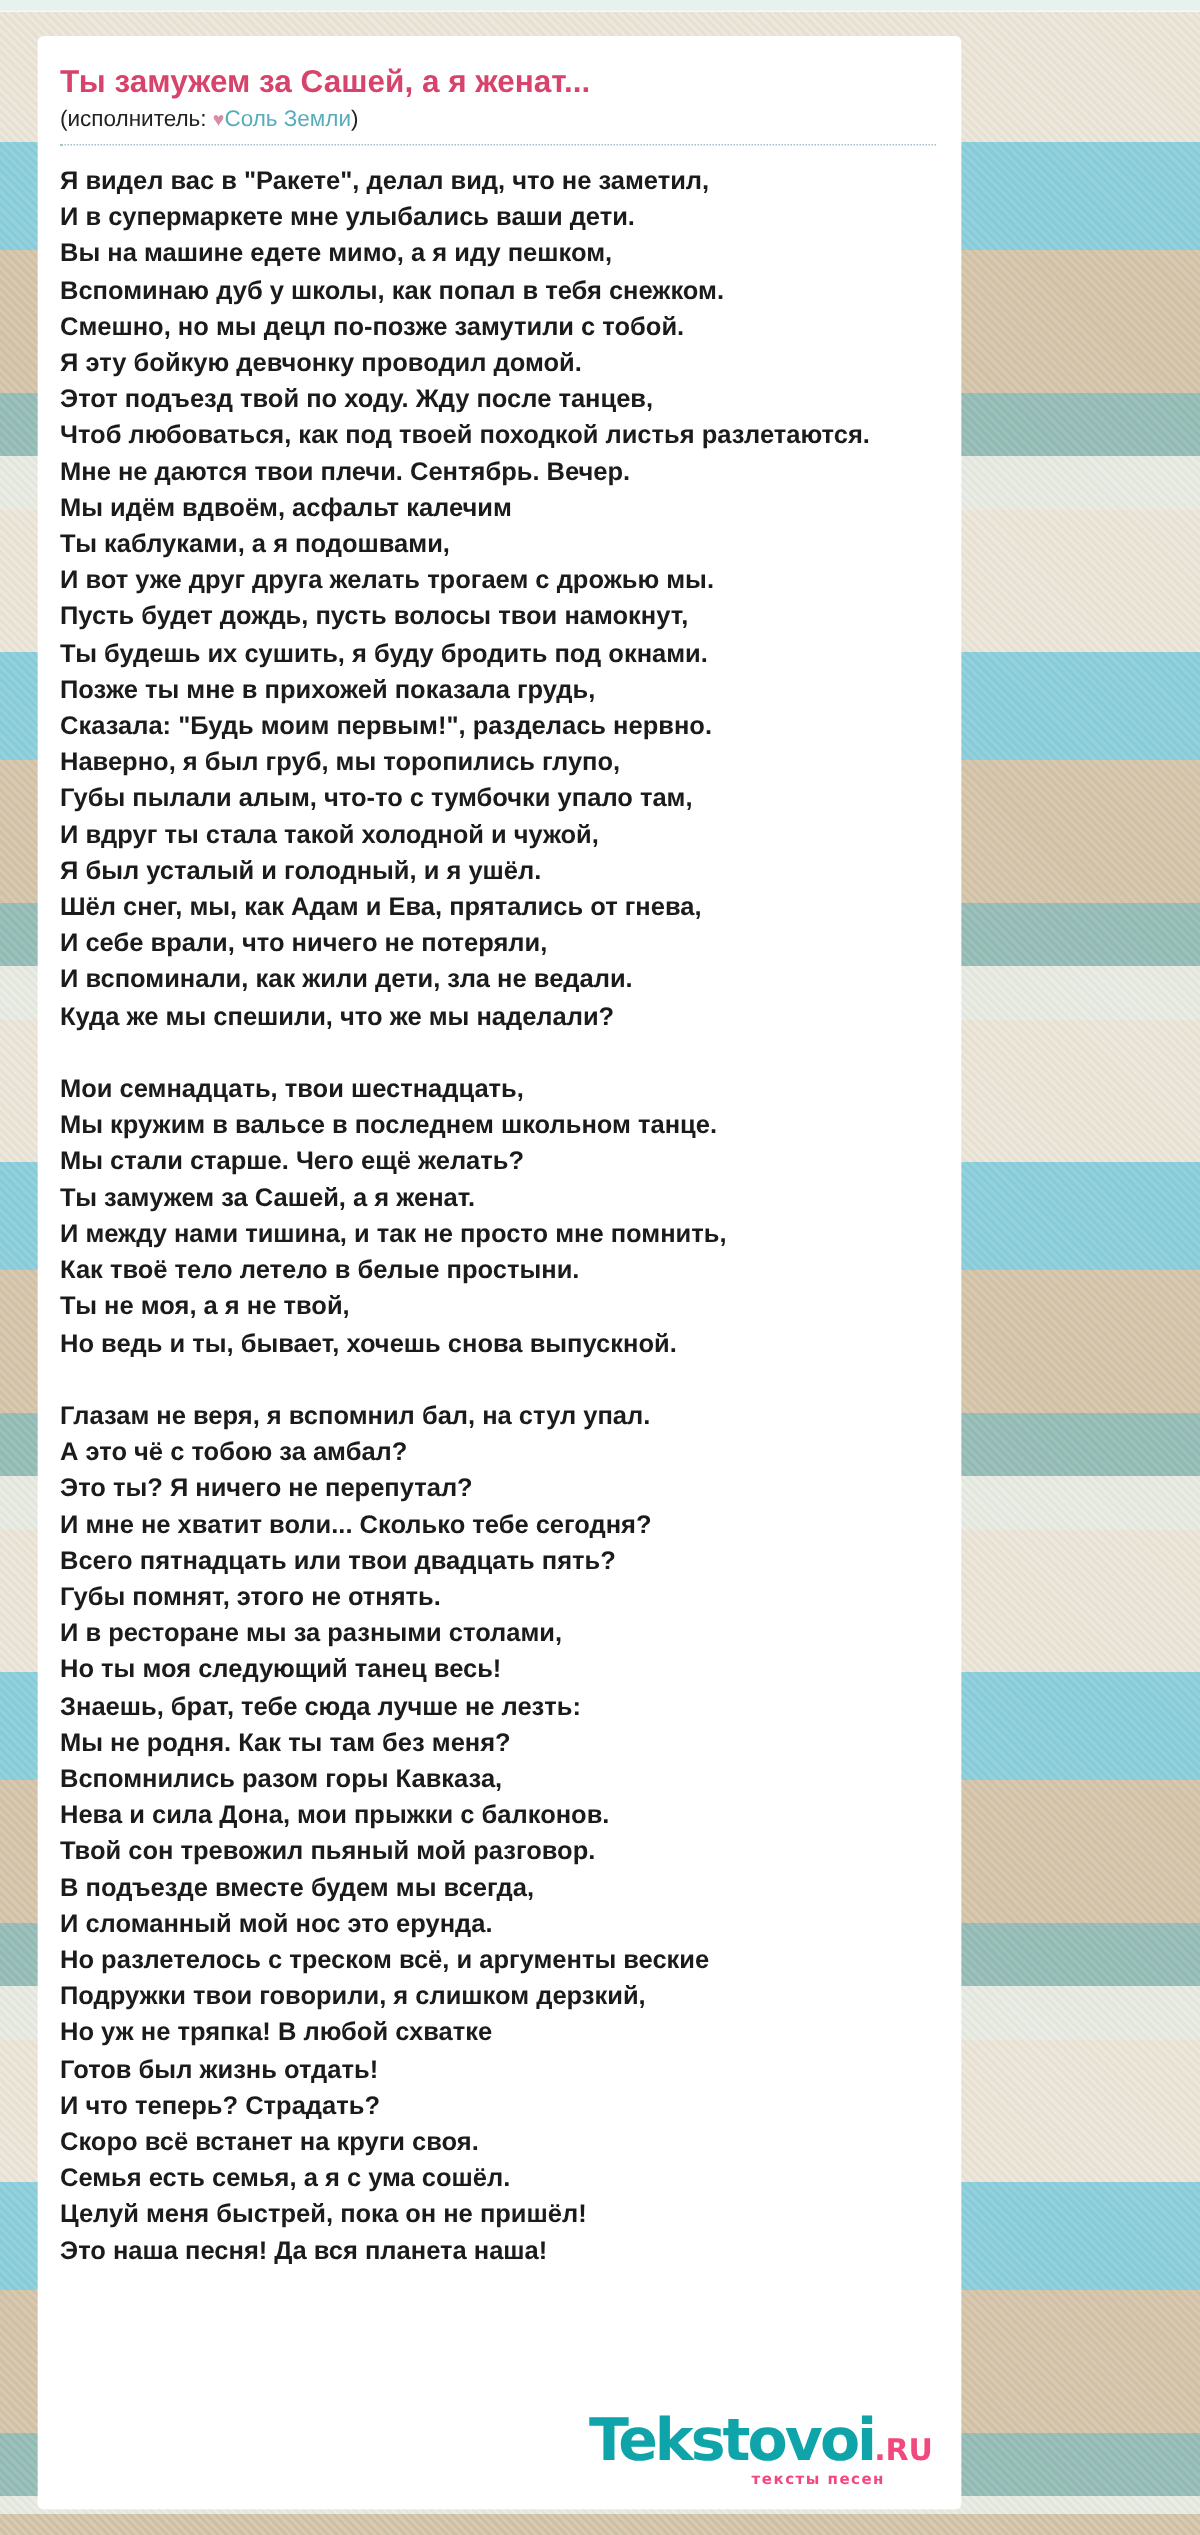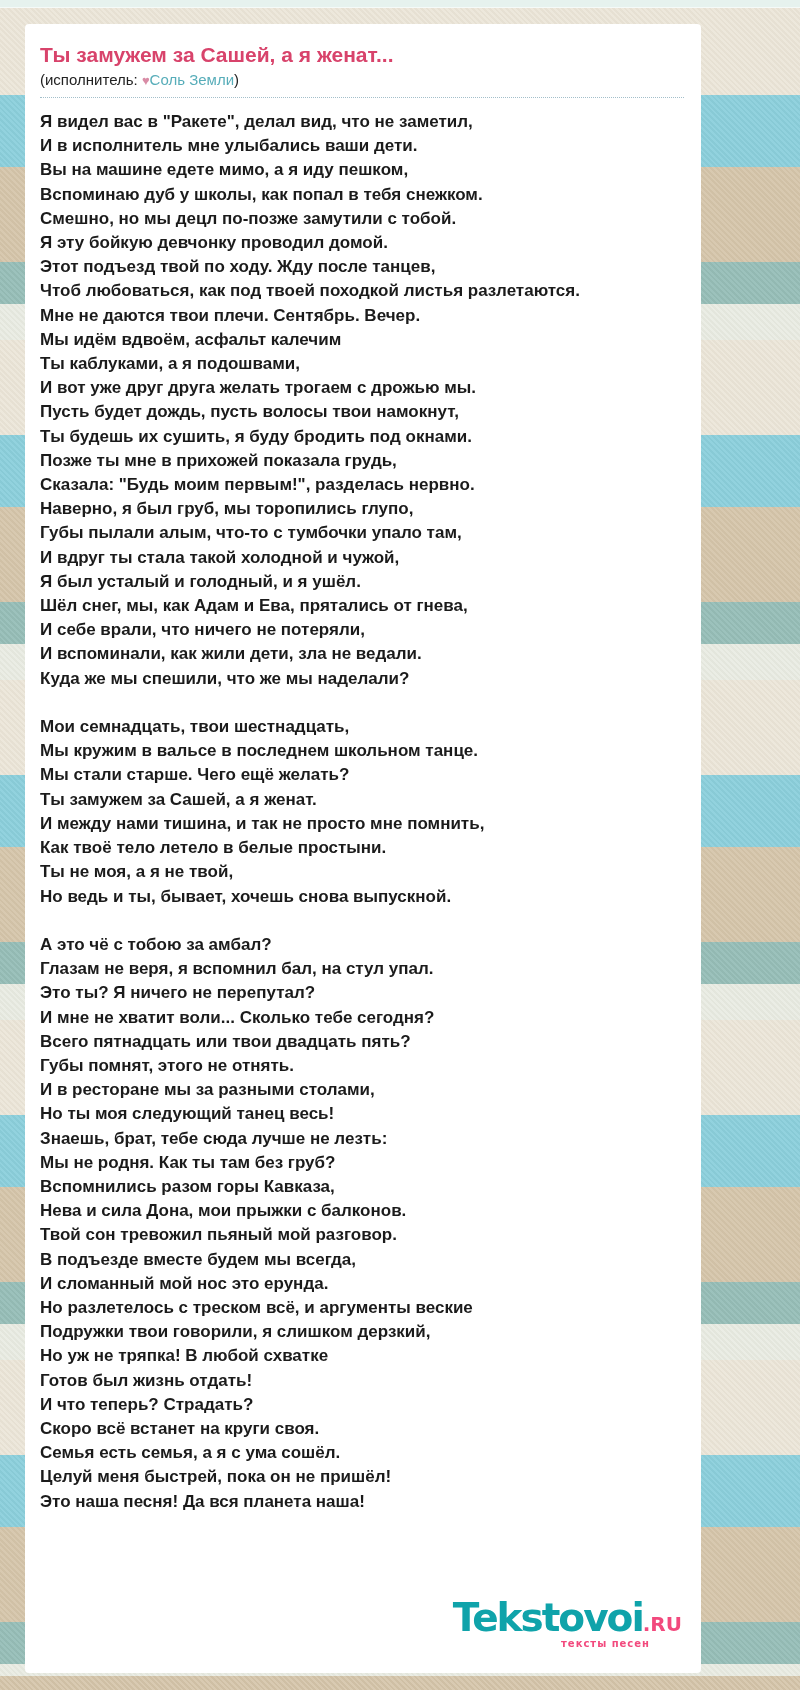--- a/index.html
+++ b/index.html
@@ -57,21 +57,21 @@
       rgba(255,255,255,0.09) 0px, rgba(255,255,255,0.09) 2px,
       rgba(90,80,60,0.05) 2px, rgba(90,80,60,0.05) 4px
     );
   }
 
   
   .card {
     position: absolute;
     left: 25px;
     top: 24px;
-    width: 676px;
+    width: 616px;
     height: 1649px;
     background: #ffffff;
     border-radius: 4px;
     box-sizing: border-box;
     padding: 18px 16px 16px 14px;
     border-left: 1px dashed rgba(255,255,255,0.9);
     border-right: 1px dashed rgba(255,255,255,0.9);
   }
 
   .song-title {
@@ -105,21 +105,21 @@
     font-size: 17px;
     font-weight: bold;
     line-height: 24.2px;
   }
   .lyric-line { white-space: nowrap; }
 
   
   .logo {
     position: absolute;
     right: 18px;
-    bottom: 24px;
+    bottom: 14px;
     text-align: right;
     line-height: 1;
     cursor: pointer;
   }
   .logo-main {
     font-family: "DejaVu Sans", sans-serif;
     font-size: 39px;
     font-weight: bold;
     letter-spacing: -2px;
     color: #0fa3aa;
@@ -149,21 +149,21 @@
 <div class="bg-topline"></div>
 
 <div class="card">
 
   <h1 class="song-title">Ты замужем за Сашей, а я женат...</h1>
 
   <div class="artist-line"><span>(исполнитель: </span><span class="artist-heart">♥</span><a class="artist-link">Соль Земли</a><span>)</span></div>
 
   <div class="lyrics">
       <div class="lyric-line">Я видел вас в "Ракете", делал вид, что не заметил,</div>
-      <div class="lyric-line">И в исполнитель мне улыбались ваши дети.</div>
+      <div class="lyric-line">И в супермаркете мне улыбались ваши дети.</div>
       <div class="lyric-line">Вы на машине едете мимо, а я иду пешком,</div>
       <div class="lyric-line">Вспоминаю дуб у школы, как попал в тебя снежком.</div>
       <div class="lyric-line">Смешно, но мы децл по-позже замутили с тобой.</div>
       <div class="lyric-line">Я эту бойкую девчонку проводил домой.</div>
       <div class="lyric-line">Этот подъезд твой по ходу. Жду после танцев,</div>
       <div class="lyric-line">Чтоб любоваться, как под твоей походкой листья разлетаются.</div>
       <div class="lyric-line">Мне не даются твои плечи. Сентябрь. Вечер.</div>
       <div class="lyric-line">Мы идём вдвоём, асфальт калечим</div>
       <div class="lyric-line">Ты каблуками, а я подошвами,</div>
       <div class="lyric-line">И вот уже друг друга желать трогаем с дрожью мы.</div>
@@ -182,30 +182,30 @@
       <div class="lyric-line">&nbsp;</div>
       <div class="lyric-line">Мои семнадцать, твои шестнадцать,</div>
       <div class="lyric-line">Мы кружим в вальсе в последнем школьном танце.</div>
       <div class="lyric-line">Мы стали старше. Чего ещё желать?</div>
       <div class="lyric-line">Ты замужем за Сашей, а я женат.</div>
       <div class="lyric-line">И между нами тишина, и так не просто мне помнить,</div>
       <div class="lyric-line">Как твоё тело летело в белые простыни.</div>
       <div class="lyric-line">Ты не моя, а я не твой,</div>
       <div class="lyric-line">Но ведь и ты, бывает, хочешь снова выпускной.</div>
       <div class="lyric-line">&nbsp;</div>
+      <div class="lyric-line">Глазам не веря, я вспомнил бал, на стул упал.</div>
       <div class="lyric-line">А это чё с тобою за амбал?</div>
-      <div class="lyric-line">Глазам не веря, я вспомнил бал, на стул упал.</div>
       <div class="lyric-line">Это ты? Я ничего не перепутал?</div>
       <div class="lyric-line">И мне не хватит воли... Сколько тебе сегодня?</div>
       <div class="lyric-line">Всего пятнадцать или твои двадцать пять?</div>
       <div class="lyric-line">Губы помнят, этого не отнять.</div>
       <div class="lyric-line">И в ресторане мы за разными столами,</div>
       <div class="lyric-line">Но ты моя следующий танец весь!</div>
       <div class="lyric-line">Знаешь, брат, тебе сюда лучше не лезть:</div>
-      <div class="lyric-line">Мы не родня. Как ты там без груб?</div>
+      <div class="lyric-line">Мы не родня. Как ты там без меня?</div>
       <div class="lyric-line">Вспомнились разом горы Кавказа,</div>
       <div class="lyric-line">Нева и сила Дона, мои прыжки с балконов.</div>
       <div class="lyric-line">Твой сон тревожил пьяный мой разговор.</div>
       <div class="lyric-line">В подъезде вместе будем мы всегда,</div>
       <div class="lyric-line">И сломанный мой нос это ерунда.</div>
       <div class="lyric-line">Но разлетелось с треском всё, и аргументы веские</div>
       <div class="lyric-line">Подружки твои говорили, я слишком дерзкий,</div>
       <div class="lyric-line">Но уж не тряпка! В любой схватке</div>
       <div class="lyric-line">Готов был жизнь отдать!</div>
       <div class="lyric-line">И что теперь? Страдать?</div>

